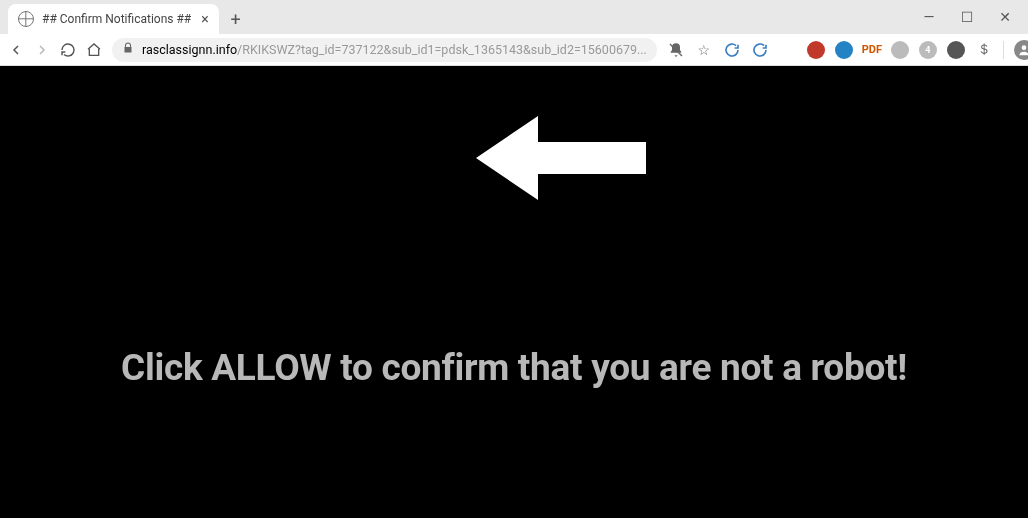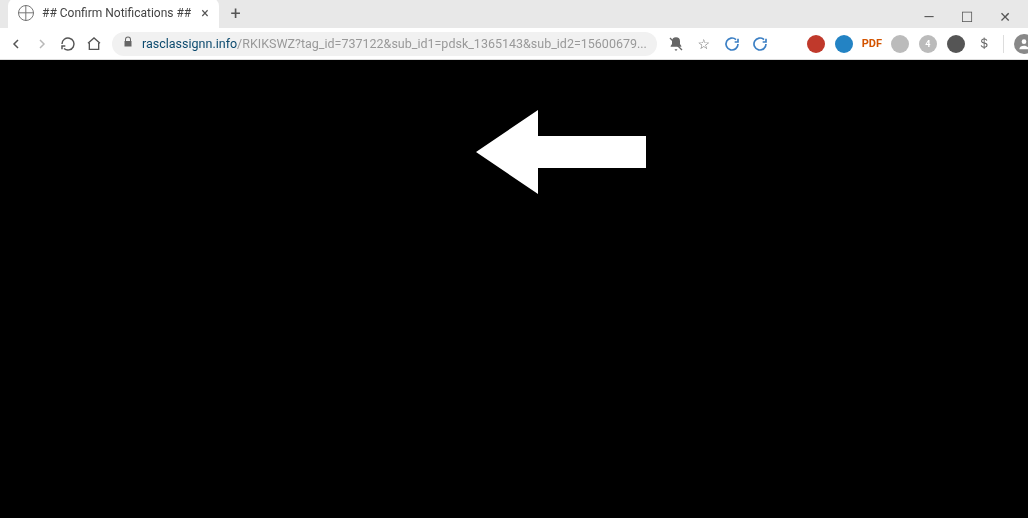--- a/index.html
+++ b/index.html
@@ -6,21 +6,21 @@
     body {
       width: 1028px;
       height: 518px;
       overflow: hidden;
       font-family: -apple-system, BlinkMacSystemFont, "Segoe UI", Roboto, Arial, sans-serif;
       background: #e8e8e8;
       display: flex;
       flex-direction: column;
     }
     .titlebar {
-      height: 28px;
+      height: 34px;
       background: #e8e8e8;
       display: flex;
       align-items: flex-end;
       padding-left: 8px;
       position: relative;
     }
     .tab {
       height: 30px;
       background: #fff;
       border-radius: 8px 8px 0 0;
@@ -73,21 +73,21 @@
       background: #f1f1f1;
       border-radius: 12px;
       display: flex;
       align-items: center;
       padding: 0 10px;
       gap: 8px;
       font-size: 12.5px;
     }
     .lock { color: #666; }
     .url-text { color: #999; white-space: nowrap; overflow: hidden; }
-    .url-text .domain { color: #0c4a6e; }
+    .url-text .domain { color: #000000; }
     .tool-icons { display: flex; align-items: center; gap: 10px; }
     .tool-icon { width: 18px; height: 18px; display: flex; align-items: center; justify-content: center; color: #666; font-size: 14px; cursor: pointer; }
     .ext { width: 18px; height: 18px; border-radius: 50%; display: flex; align-items: center; justify-content: center; font-size: 9px; font-weight: bold; }
     .ext.refresh svg { width: 16px; height: 16px; }
     .ext.red { background: #c0392b; }
     .ext.blue { background: #2383c4; color:#fff; }
     .ext.pdf { color: #d35400; font-size: 11px; font-weight: bold; }
     .ext.gray { background: #bbb; color:#fff; }
     .ext.dark { background: #555; }
     .separator-v { width: 1px; height: 18px; background: #ddd; }
@@ -202,13 +202,14 @@
 
   </div>
 </div>
 
 <div class="content">
   <div class="arrow">
     <svg viewBox="0 0 170 100">
       <polygon points="0,50 62,8 62,34 170,34 170,66 62,66 62,92" fill="#ffffff"></polygon>
     </svg>
   </div>
+  <div class="message">Click ALLOW to confirm that you are not a robot!</div>
 </div>
 
 </body></html>

